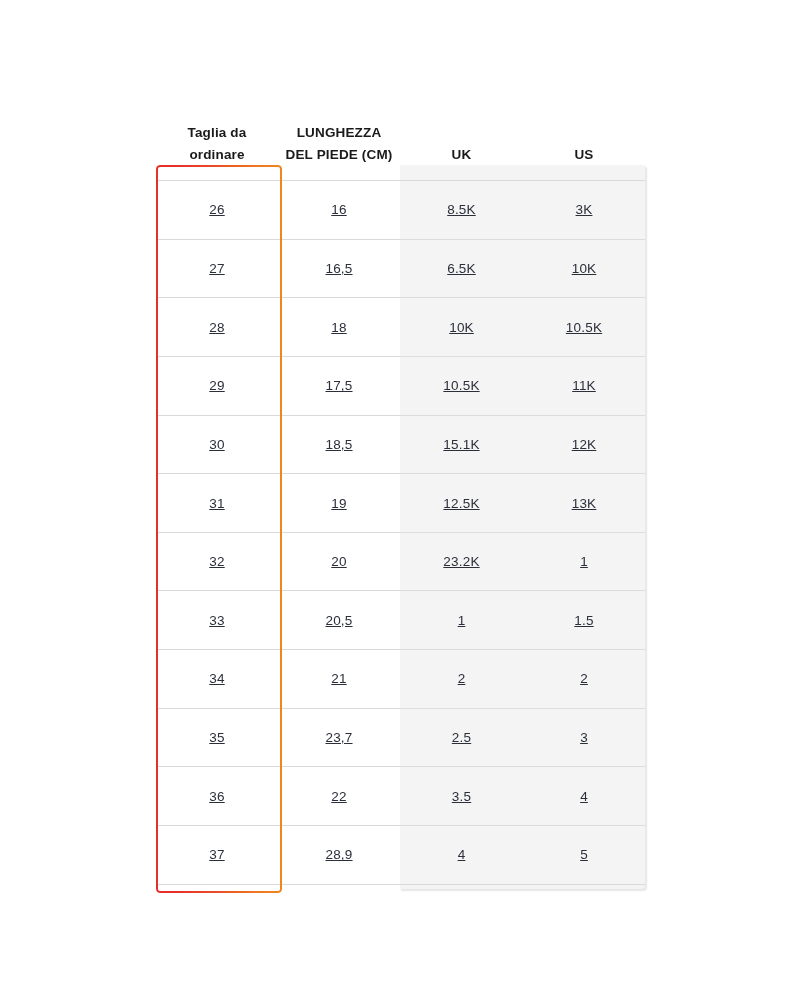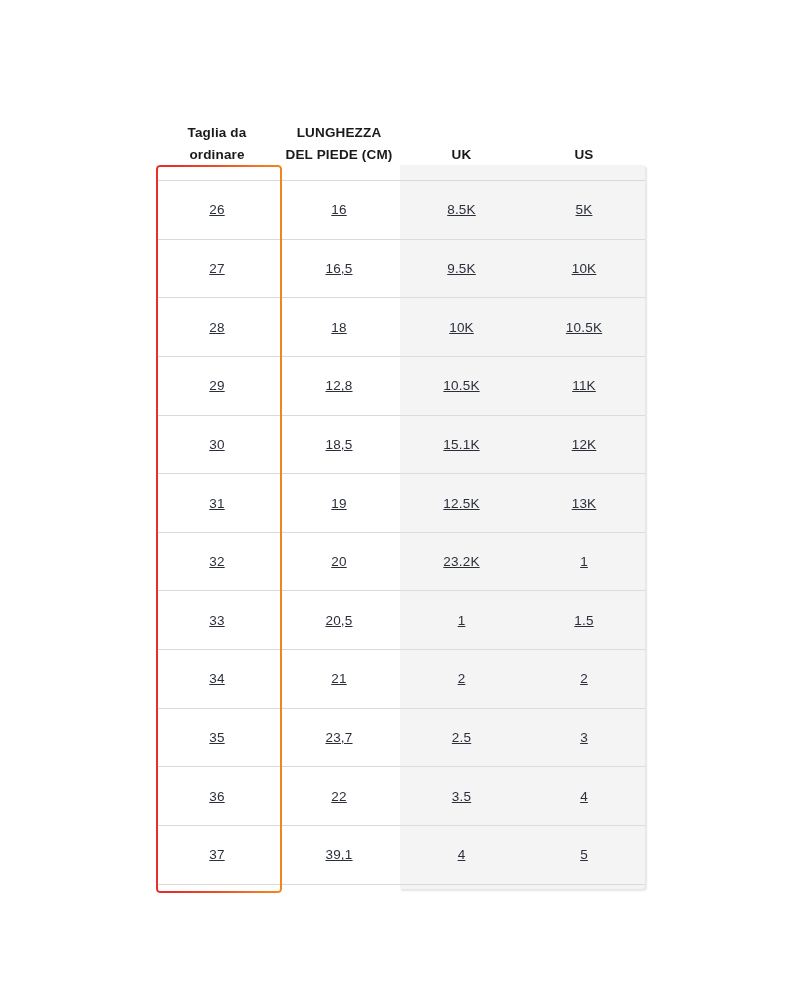--- a/index.html
+++ b/index.html
@@ -159,37 +159,37 @@
           <th>
             <span class="hdr-line">US</span>
           </th>
         </tr>
       </thead>
       <tbody>
         <tr>
           <td class="col-order">26</td>
           <td class="col-cm">16</td>
           <td class="col-uk">8.5K</td>
-          <td class="col-us">5K</td>
+          <td class="col-us">3K</td>
         </tr>
         <tr>
           <td class="col-order">27</td>
           <td class="col-cm">16,5</td>
-          <td class="col-uk">9.5K</td>
+          <td class="col-uk">6.5K</td>
           <td class="col-us">10K</td>
         </tr>
         <tr>
           <td class="col-order">28</td>
           <td class="col-cm">18</td>
           <td class="col-uk">10K</td>
           <td class="col-us">10.5K</td>
         </tr>
         <tr>
           <td class="col-order">29</td>
-          <td class="col-cm">12,8</td>
+          <td class="col-cm">17,5</td>
           <td class="col-uk">10.5K</td>
           <td class="col-us">11K</td>
         </tr>
         <tr>
           <td class="col-order">30</td>
           <td class="col-cm">18,5</td>
           <td class="col-uk">15.1K</td>
           <td class="col-us">12K</td>
         </tr>
         <tr>
@@ -223,21 +223,21 @@
           <td class="col-us">3</td>
         </tr>
         <tr>
           <td class="col-order">36</td>
           <td class="col-cm">22</td>
           <td class="col-uk">3.5</td>
           <td class="col-us">4</td>
         </tr>
         <tr>
           <td class="col-order">37</td>
-          <td class="col-cm">39,1</td>
+          <td class="col-cm">28,9</td>
           <td class="col-uk">4</td>
           <td class="col-us">5</td>
         </tr>
       </tbody>
     </table>
   </div>
 
   <div class="highlight-box"></div>
 
 </div>

